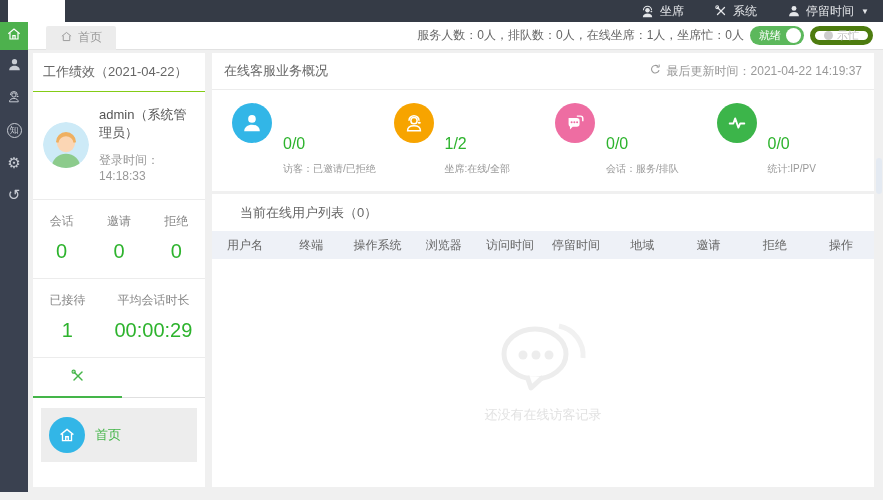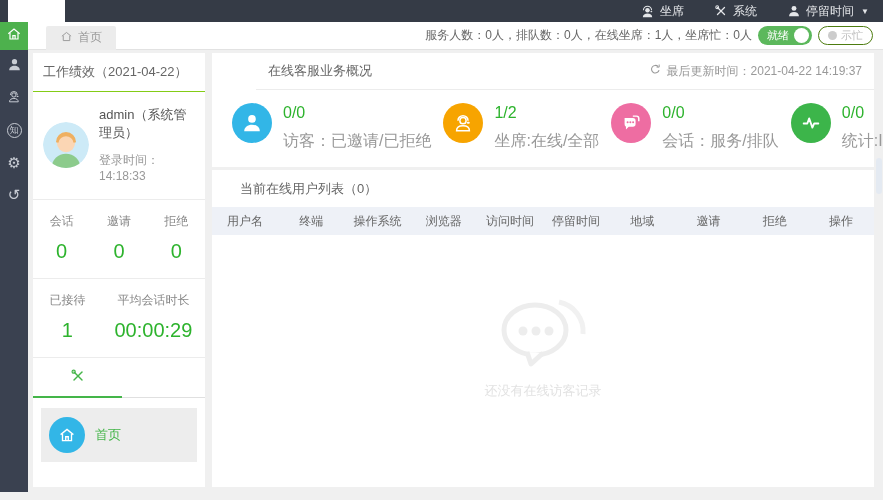--- a/index.html
+++ b/index.html
@@ -23,21 +23,21 @@
   .kb-badge { width:15px; height:15px; border:1px solid #c7cbd3; border-radius:50%; font-size:9px; display:flex; align-items:center; justify-content:center; }
 
   .rightcol { flex:1; display:flex; flex-direction:column; min-width:0; }
 
   
   .tabbar { height:28px; background:#fff; border-bottom:1px solid #e2e2e2; display:flex; align-items:center; flex:none; }
   .tab { margin-left:18px; margin-top:4px; background:#ececec; color:#9a9a9a; font-size:12px; height:24px; padding:0 14px; display:flex; align-items:center; gap:5px; border-radius:2px 2px 0 0; cursor:pointer; }
   .tabbar-status { margin-left:auto; display:flex; align-items:center; gap:6px; font-size:12px; color:#666; padding-right:10px; }
   .pill-ready { background:#5cb85c; color:#fff; border-radius:10px; height:19px; display:flex; align-items:center; padding:0 3px 0 9px; gap:5px; font-size:11px; cursor:pointer; }
   .knob { width:15px; height:15px; background:#fff; border-radius:50%; }
-  .pill-busy { border:1px solid #4d7c0f; color:#bbb; background:#fff; border-radius:10px; height:19px; display:flex; align-items:center; padding:0 9px; gap:4px; font-size:11px; cursor:pointer; }
+  .pill-busy { border:5px solid #4d7c0f; color:#bbb; background:#fff; border-radius:10px; height:19px; display:flex; align-items:center; padding:0 9px; gap:4px; font-size:11px; cursor:pointer; }
   .dot { width:9px; height:9px; border-radius:50%; background:#ccc; }
 
   
   .content { flex:1; display:flex; gap:7px; padding:3px 9px 5px 5px; background:#f0f0f0; position:relative; min-height:0; }
   .left-panel { width:172px; flex:none; background:#fff; overflow:hidden; }
   .main { flex:1; display:flex; flex-direction:column; gap:3px; min-width:0; }
 
   
   .lp-title { padding:10px; font-size:13px; color:#666; border-bottom:1px solid #84cc16; }
   .profile { display:flex; align-items:center; gap:10px; padding:14px 10px 16px; }
@@ -54,29 +54,29 @@
   .tool-tab { width:52%; display:flex; justify-content:center; padding:10px 0 8px; color:#44b549; border-bottom:2px solid #44b549; margin-bottom:-1px; cursor:pointer; }
   .lp-menu { padding:10px 8px; display:flex; flex-direction:column; gap:4px; }
   .menu-item { display:flex; align-items:center; gap:10px; padding:9px 8px; cursor:pointer; }
   .menu-item.active { background:#ededed; }
   .menu-icon { width:36px; height:36px; border-radius:50%; background:#32b6e7; color:#fff; display:flex; align-items:center; justify-content:center; flex:none; }
   .menu-title { font-size:13px; color:#44b549; }
   .menu-desc { font-size:11px; color:#b8b8b8; margin-top:6px; }
 
   
   .overview-card { background:#fff; flex:none; }
-  .ov-header { display:flex; align-items:center; padding:9px 12px; border-bottom:1px solid #ececec;margin-left:44px; }
+  .ov-header { display:flex; align-items:center; padding:9px 12px; border-bottom:1px solid #ececec; }
   .ov-title { font-size:13px; color:#666; }
   .ov-updated { margin-left:auto; font-size:12px; color:#999; display:flex; align-items:center; gap:5px; cursor:pointer; }
   .cards { display:flex; padding:13px 8px 15px; }
   .card { flex:1; display:flex; align-items:flex-start; gap:11px; padding-left:12px; }
   .card-circle { width:40px; height:40px; border-radius:50%; display:flex; align-items:center; justify-content:center; color:#fff; flex:none; }
   .c-blue { background:#32b6e7; } .c-orange { background:#f7a400; } .c-pink { background:#ee6da2; } .c-green { background:#3cb54a; }
-  .card-value { font-size:16px; color:#2db32d; padding-top:1px; }
-  .card-label { font-size:16px; color:#999; margin-top:9px; white-space:nowrap; }
+  .card-value { font-size:16px; color:#2db32d; padding-top:1px;margin-top:31px; }
+  .card-label { font-size:10px; color:#999; margin-top:9px; white-space:nowrap; }
 
   
   .list-card { background:#fff; flex:1; position:relative; min-height:0; }
   .list-title { padding:10px 12px 9px; font-size:13px; color:#666;margin-left:16px; }
   .thead { display:flex; background:#eef1f7; height:28px; align-items:center; font-size:12px; color:#666; }
   .th { flex:1; text-align:center; white-space:nowrap; }
   .empty { position:absolute; top:120px; left:0; right:0; display:flex; flex-direction:column; align-items:center; }
   .empty-text { font-size:13px; color:#e2e2e2; margin-top:4px; }
 
   .scroll-thumb { position:absolute; right:1px; top:108px; width:6px; height:36px; background:#e4eaf2; border-radius:3px; cursor:pointer; }

